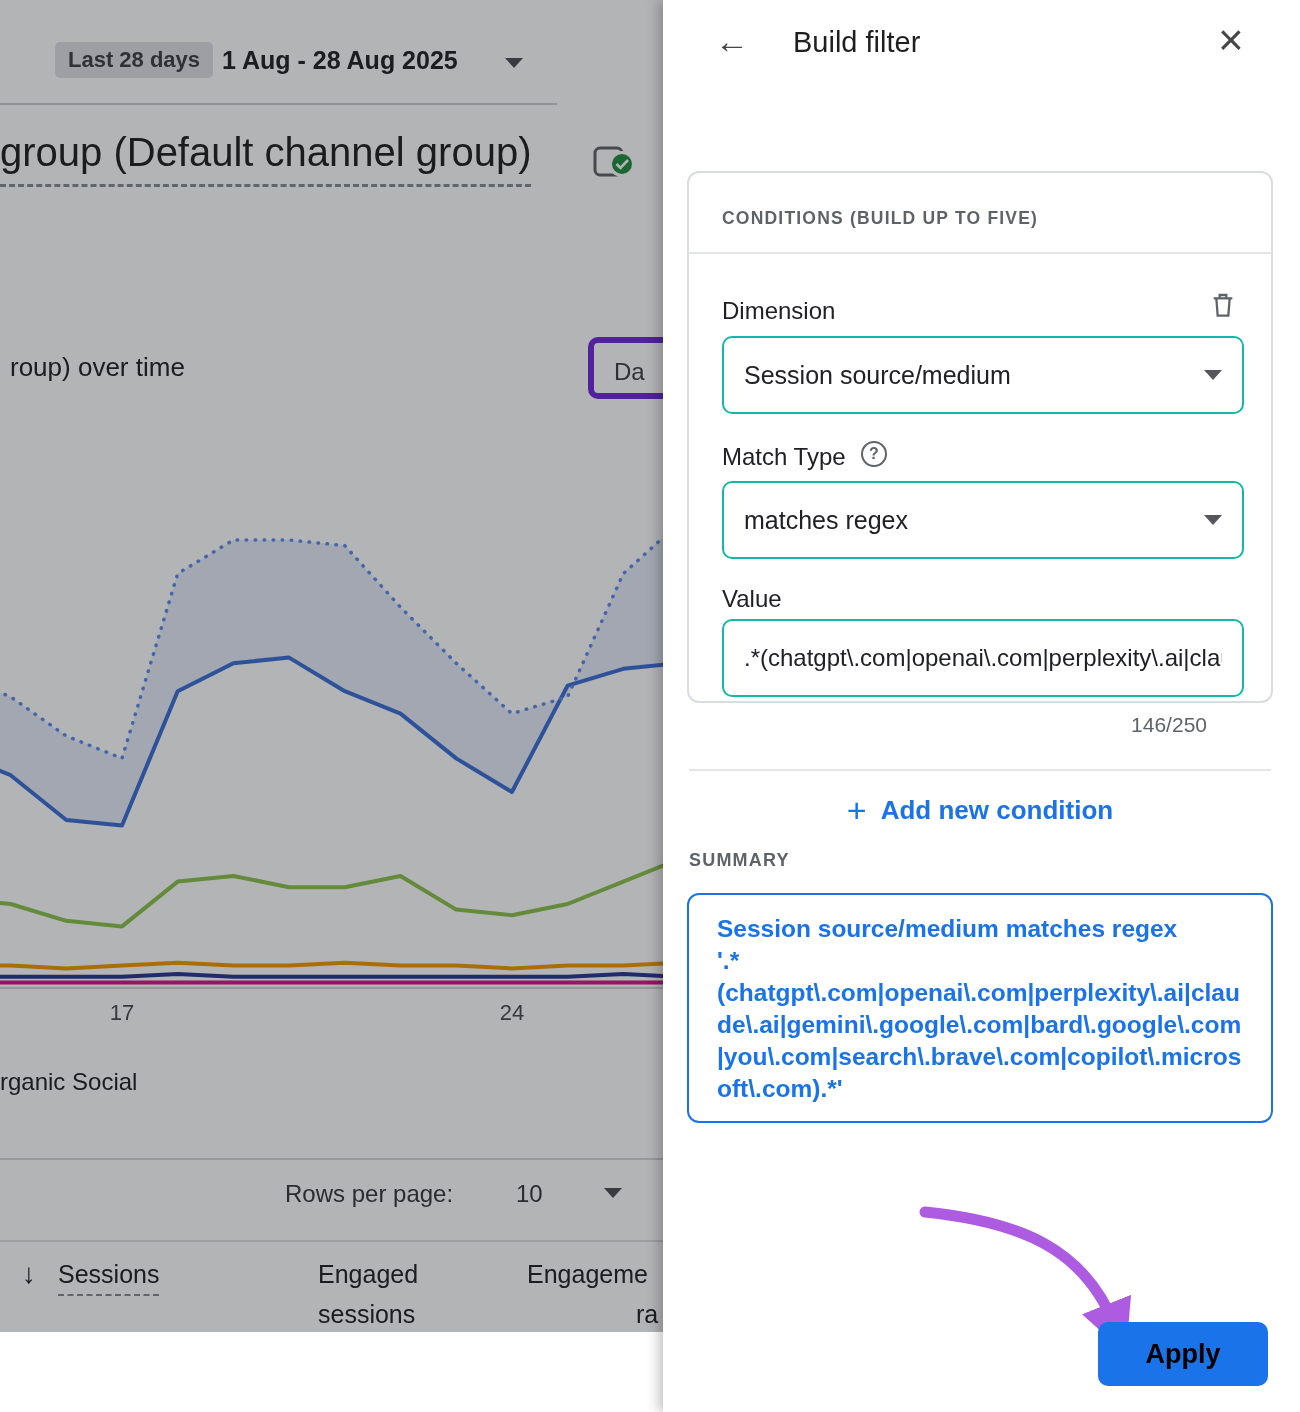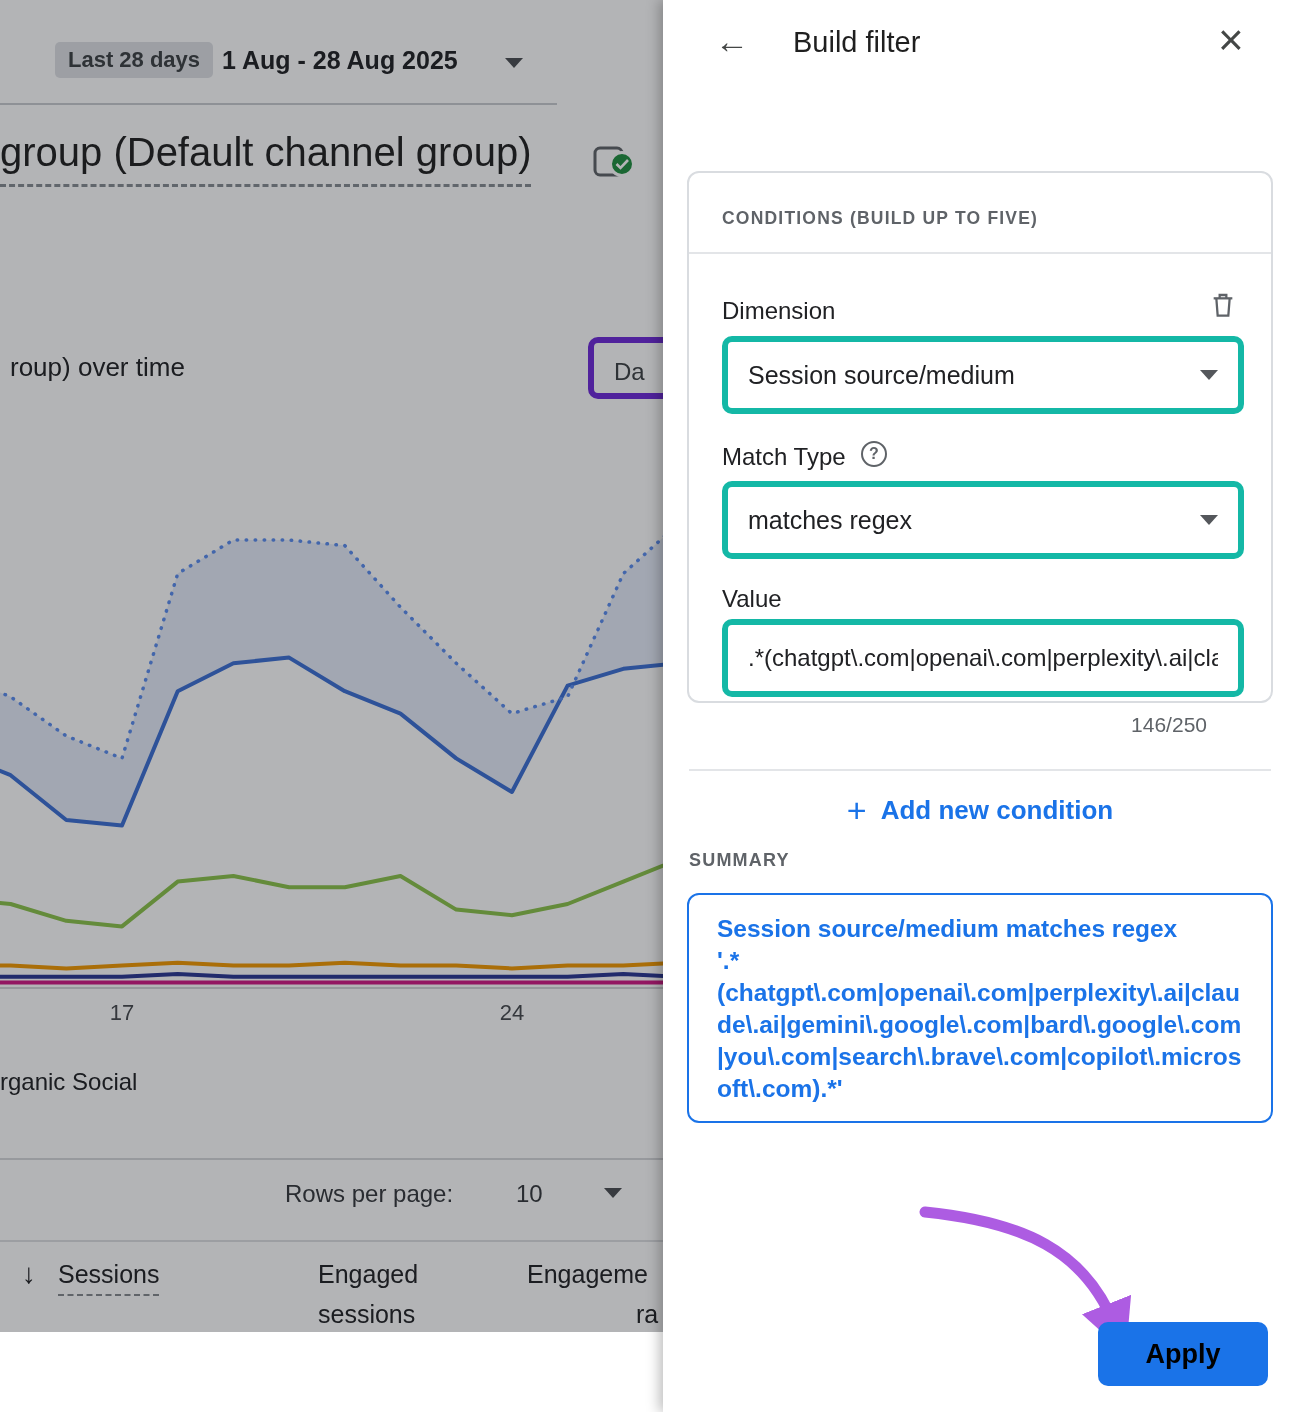--- a/index.html
+++ b/index.html
@@ -54,21 +54,21 @@
   .card{
     box-sizing:border-box;position:absolute;left:24px;top:123px;
     width:586px;height:532px;border:2px solid #d9dce0;border-radius:12px;
     background:#fff;
     margin-top:48px;
   }
   .card-cap{font-size:17.5px;letter-spacing:1.2px;color:#5f6368;font-weight:600;}
   .field-label{font-size:24px;color:#202124;}
   .pbox{
     box-sizing:border-box;position:absolute;left:33px;width:522px;height:78px;
-    border:6px solid #14b8a6;border-radius:10px;background:#fff;
+    border:2px solid #14b8a6;border-radius:10px;background:#fff;
     display:flex;align-items:center;justify-content:space-between;
     padding:0 20px;overflow:hidden;
   }
   .pbox .val{font-size:25px;color:#202124;white-space:nowrap;}
   .pbox .caret{border-top-color:#54575b;}
   .value-input{
     border:none;outline:none;background:transparent;font-size:24px;
     color:#202124;width:100%;font-family:inherit;padding:0;
   }
   .char-count{font-size:21px;color:#5f6368;}

